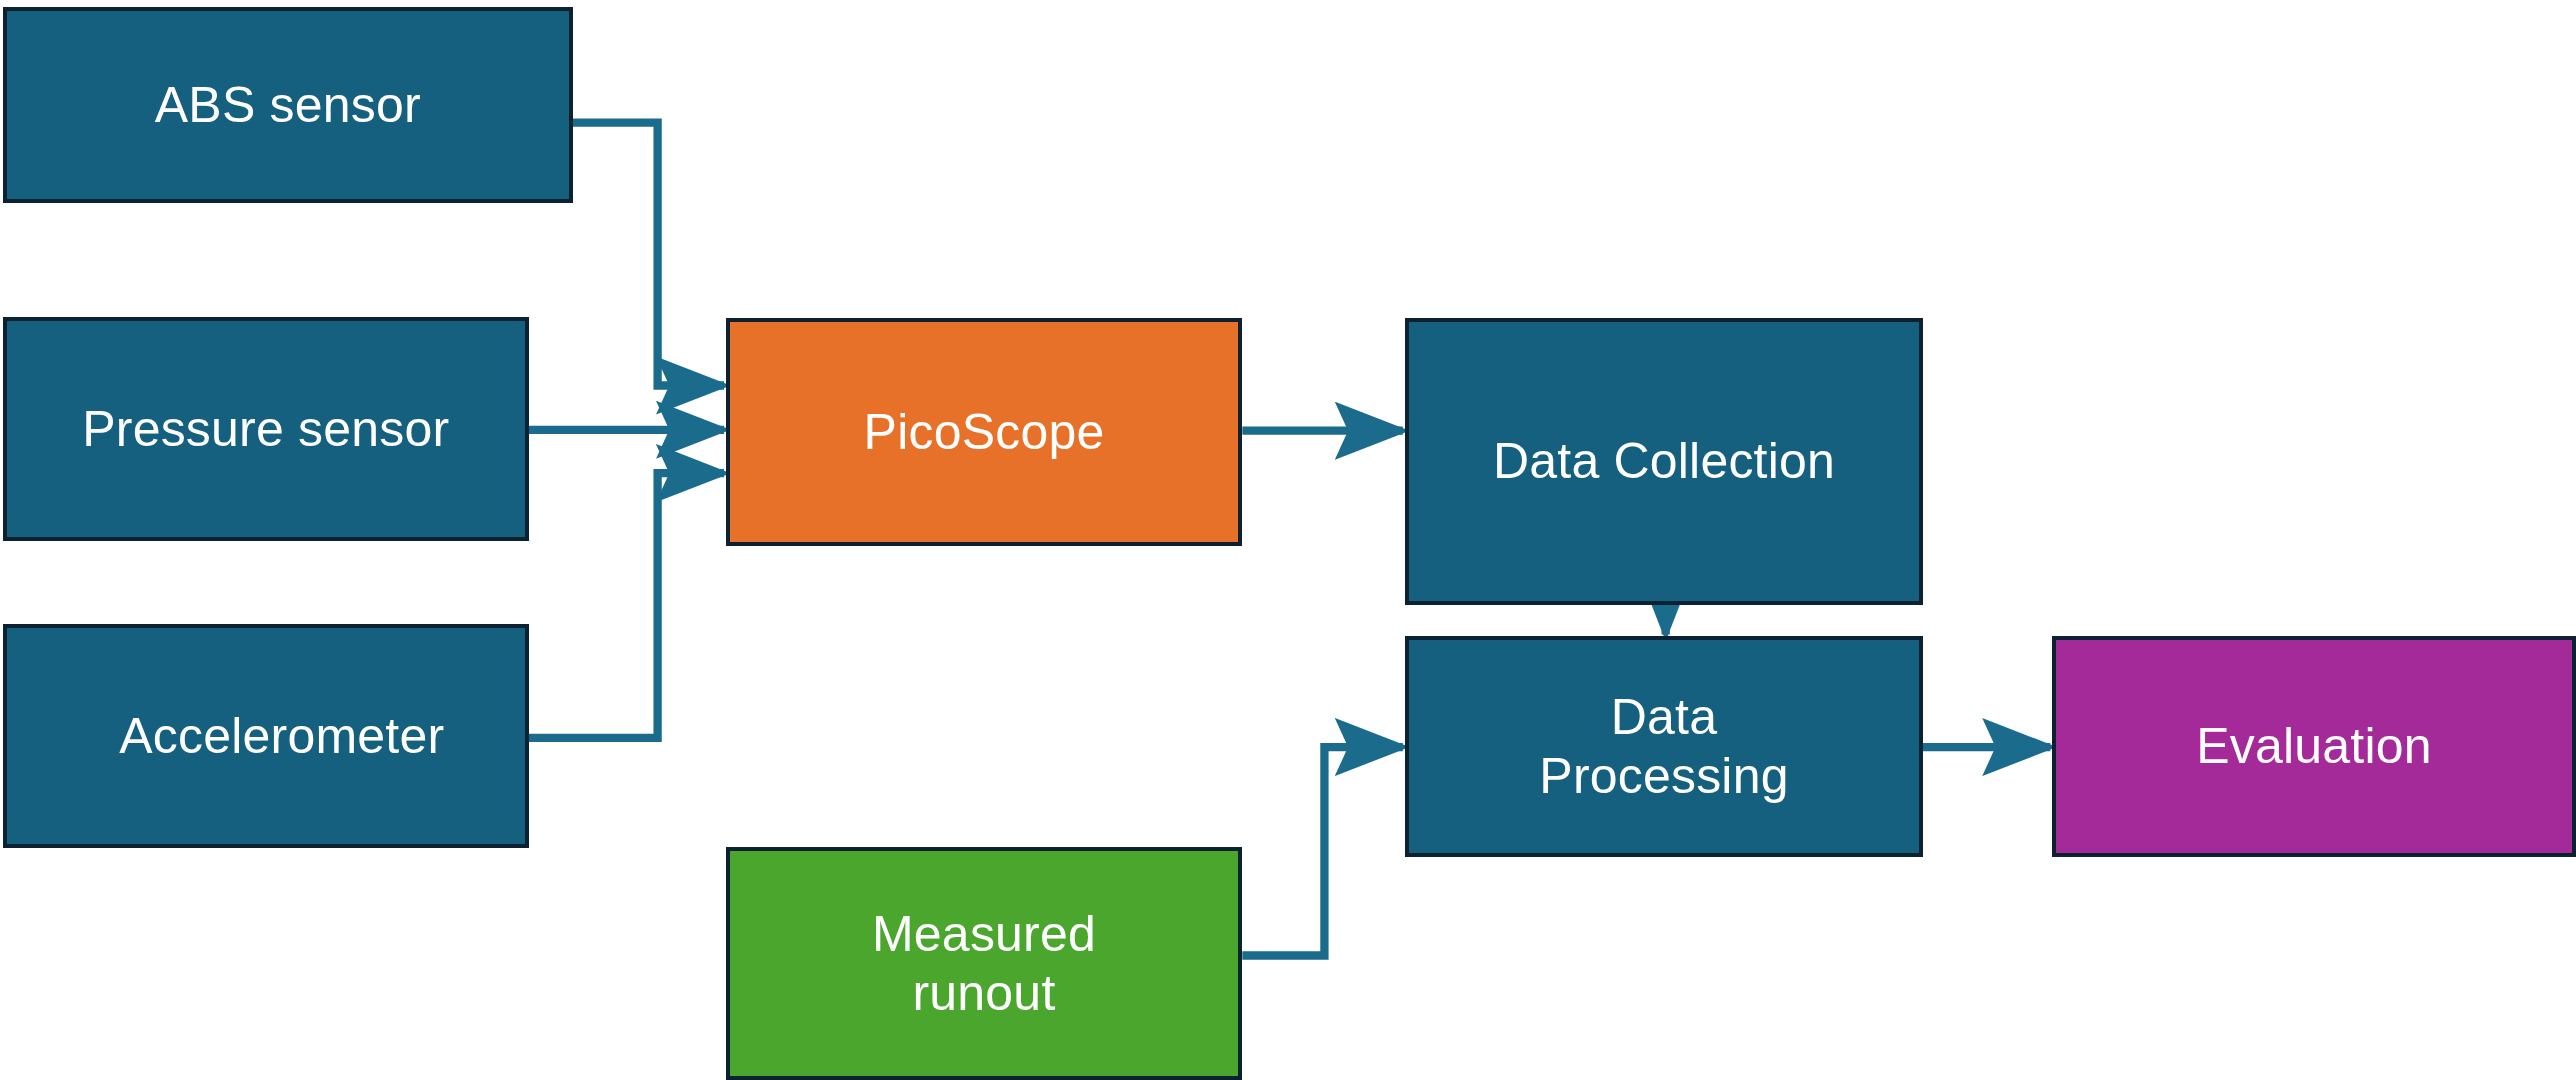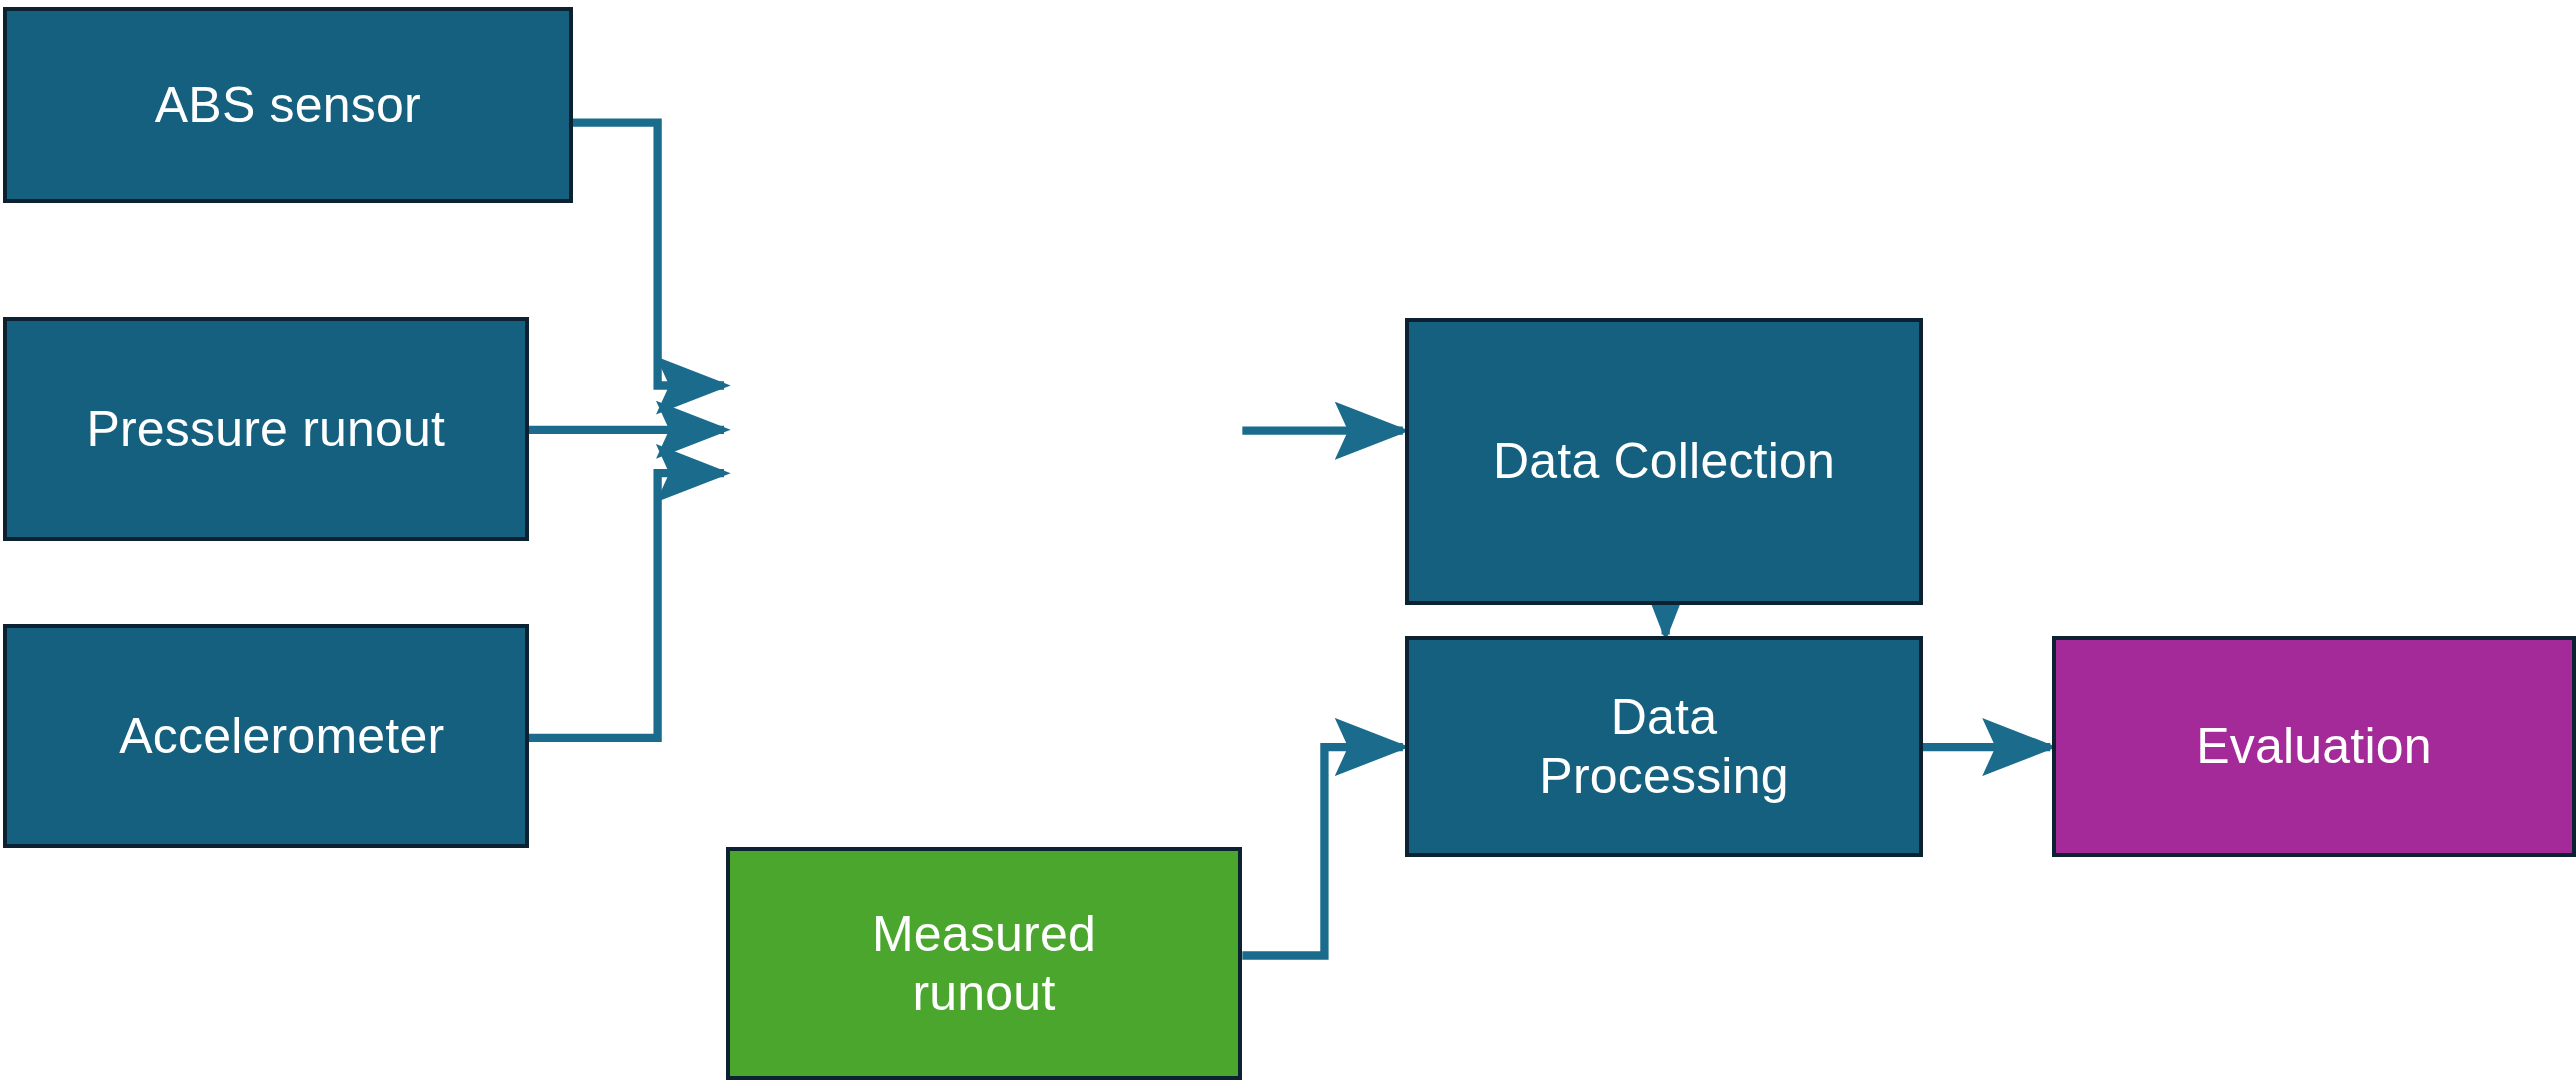--- a/index.html
+++ b/index.html
@@ -71,27 +71,30 @@
     <polyline points="1347,1036 1436,1036 1436,810 1521,810" fill="none" stroke="#1B6C8C" stroke-width="9" marker-end="url(#arrowhead)"></polyline>
 
     <polyline points="2085,810 2223,810" fill="none" stroke="#1B6C8C" stroke-width="9" marker-end="url(#arrowhead)"></polyline>
   </svg>
 
   <div class="node blue" style="left:2.8px; top:7.4px; width:570px; height:196px;">
     <span>ABS sensor</span>
   </div>
 
   <div class="node blue" style="left:2.8px; top:317px; width:526px; height:224px;">
-    <span>Pressure runout</span>
+    <span>Pressure sensor</span>
   </div>
 
   <div class="node blue" style="left:2.8px; top:624px; width:526px; height:224px;padding-left:32px;">
     <span>Accelerometer</span>
   </div>
 
+  <div class="node orange" style="left:726px; top:318px; width:516px; height:228px;">
+    <span>PicoScope</span>
+  </div>
 
   <div class="node blue" style="left:1405px; top:318px; width:518px; height:287px;">
     <span>Data Collection</span>
   </div>
 
   <div class="node blue" style="left:1405px; top:636px; width:518px; height:221px;">
     <span>Data
 Processing</span>
   </div>
 

